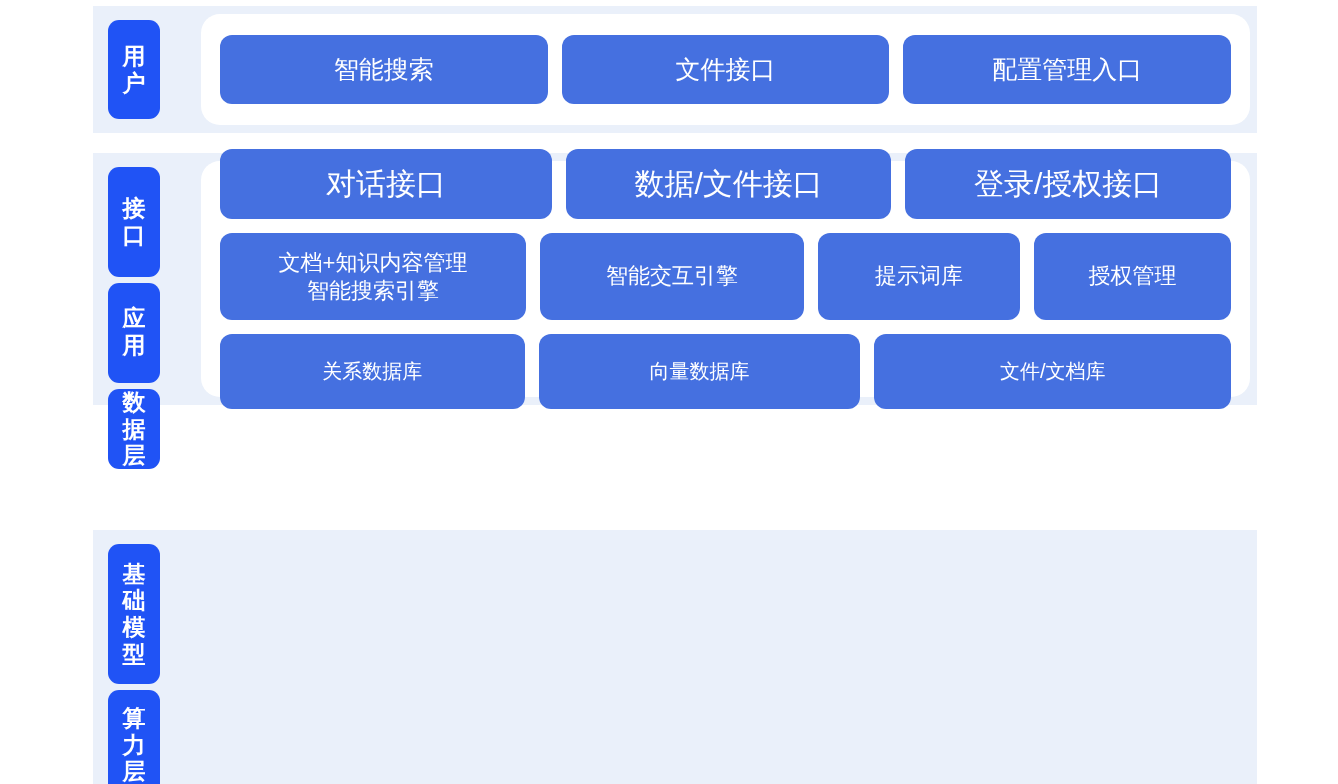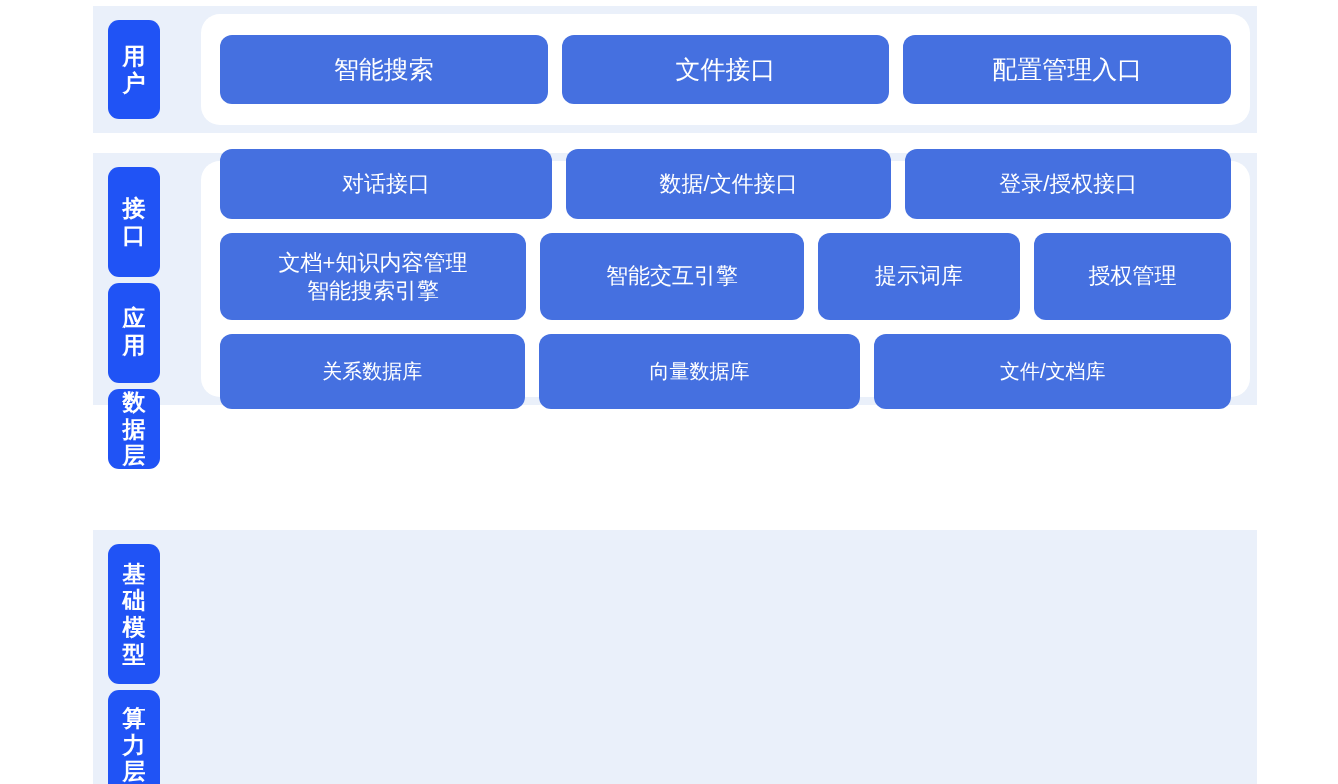--- a/index.html
+++ b/index.html
@@ -105,21 +105,21 @@
     justify-content: center;
     text-align: center;
     font-size: 24px;
     line-height: 1.22;
     padding: 6px 8px;
     box-sizing: border-box;
     white-space: pre-line;
     flex: 1 1 0;
   }
   .s-user .row .box { height: 69px; font-size: 25px; }
-  .s-mid .row-api .box { height: 70px; font-size: 22px; }
+  .s-mid .row-api .box { height: 70px; font-size: 30px; }
   .s-mid .row-app .box { height: 87px; font-size: 22px; }
   .s-mid .row-data .box { height: 75px; font-size: 20px; }
   .s-bottom .row-model .box { height: 91px; font-size: 23px; }
   .s-bottom .row-compute .box { height: 97px; font-size: 23px; }
   .box.multiline { line-height: 1.26; }
 </style>
 </head>
 <body>
 
 <div id="diagram">

